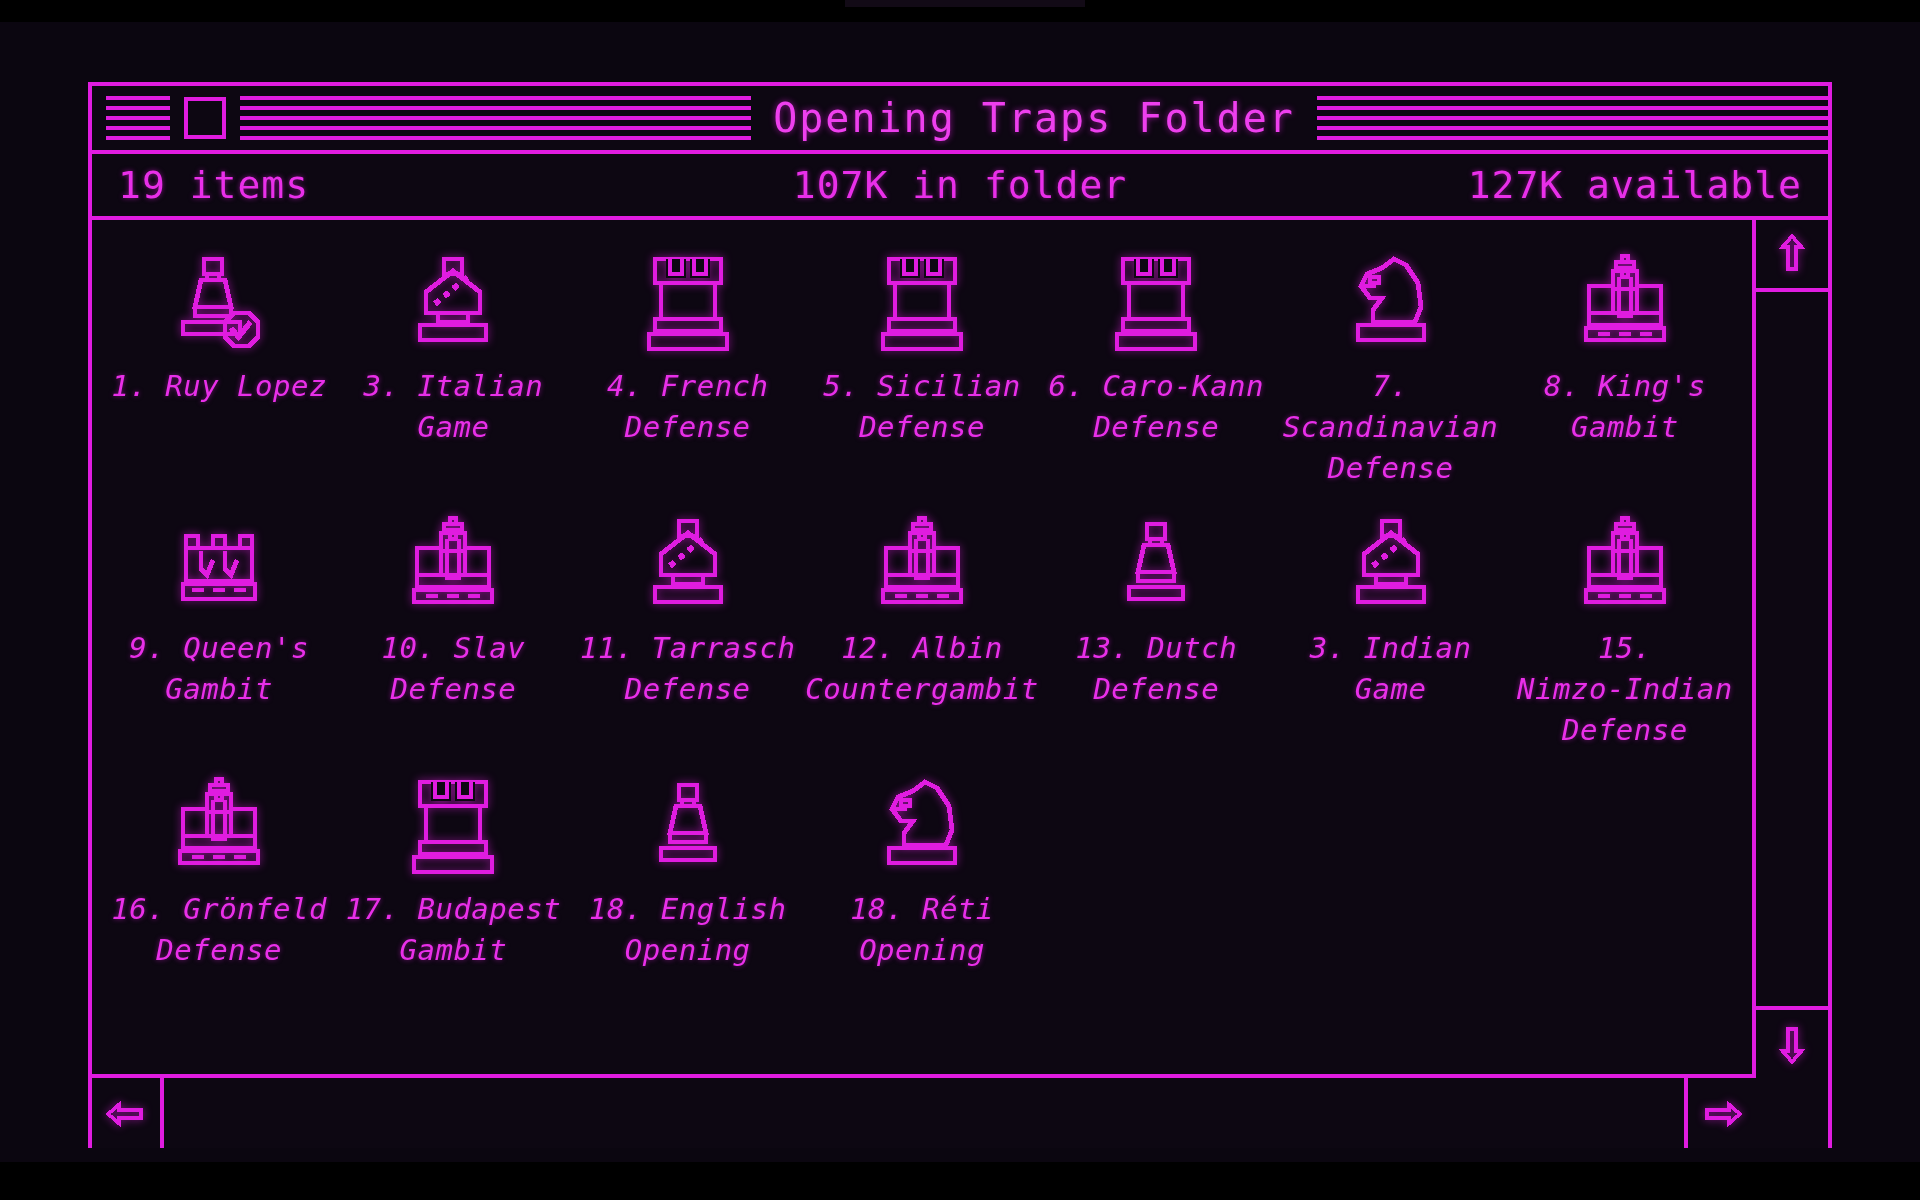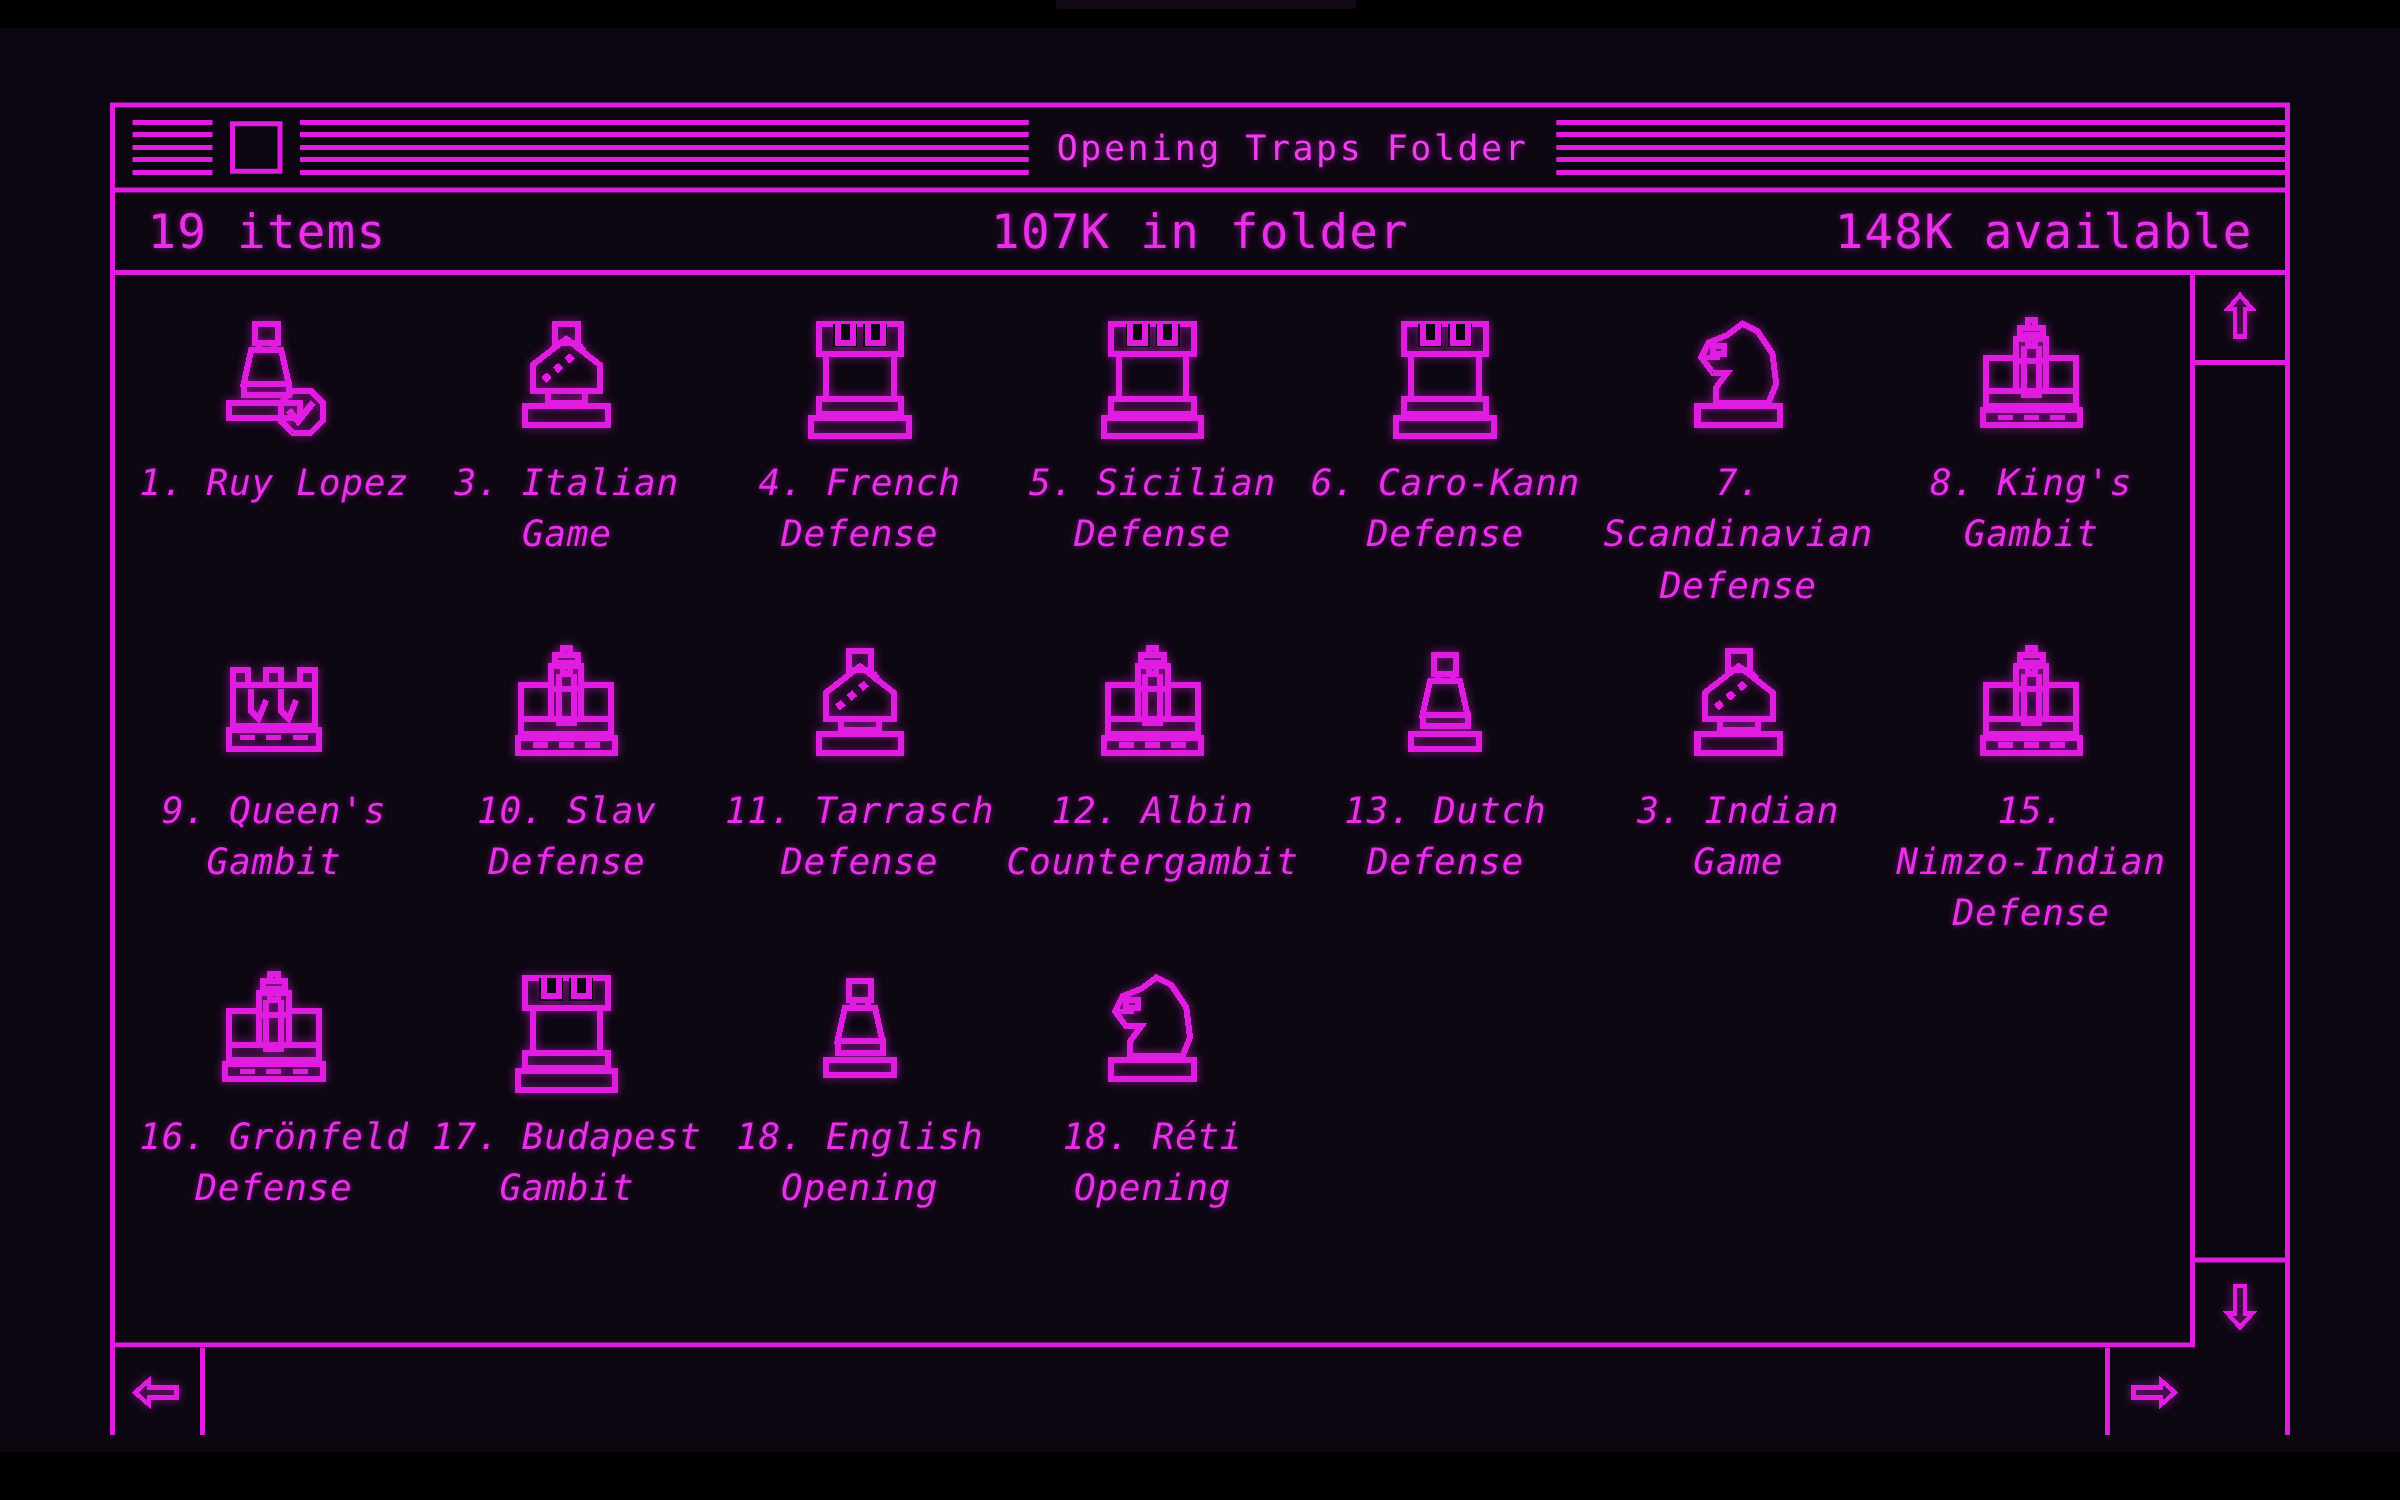--- a/index.html
+++ b/index.html
@@ -94,21 +94,21 @@
     height: 42px;
     border: 4px solid #e01ce0;
     background: #0d0712;
     margin: 0 14px;
   }
 
   .title-text {
     flex: 0 0 auto;
     padding: 0 22px;
     color: #ee3fee;
-    font-size: 28px;
+    font-size: 40px;
     letter-spacing: 2px;
     white-space: nowrap;
     text-shadow: 0 0 6px rgba(224,28,224,0.65);
   }
 
   
   .statusbar {
     position: relative;
     height: 66px;
     border-bottom: 4px solid #e01ce0;
@@ -238,21 +238,21 @@
         <div class="stripes left"></div>
         <div class="close-box"></div>
         <div class="stripes"></div>
         <div class="title-text">Opening Traps Folder</div>
         <div class="stripes"></div>
       </div>
 
       <div class="statusbar">
         <span class="status-left">19 items</span>
         <span class="status-center">107K in folder</span>
-        <span class="status-right">148K available</span>
+        <span class="status-right">127K available</span>
       </div>
 
       <div class="content-wrap">
 
         <div class="icon-pane">
           <div class="grid" id="file-grid">
               <div class="item">
                 <span class="item-icon neon">
                   <svg viewBox="0 0 32 34" shape-rendering="crispEdges">
                     <g fill="none" stroke="#e01ce0" stroke-width="1.6" stroke-linejoin="miter">

